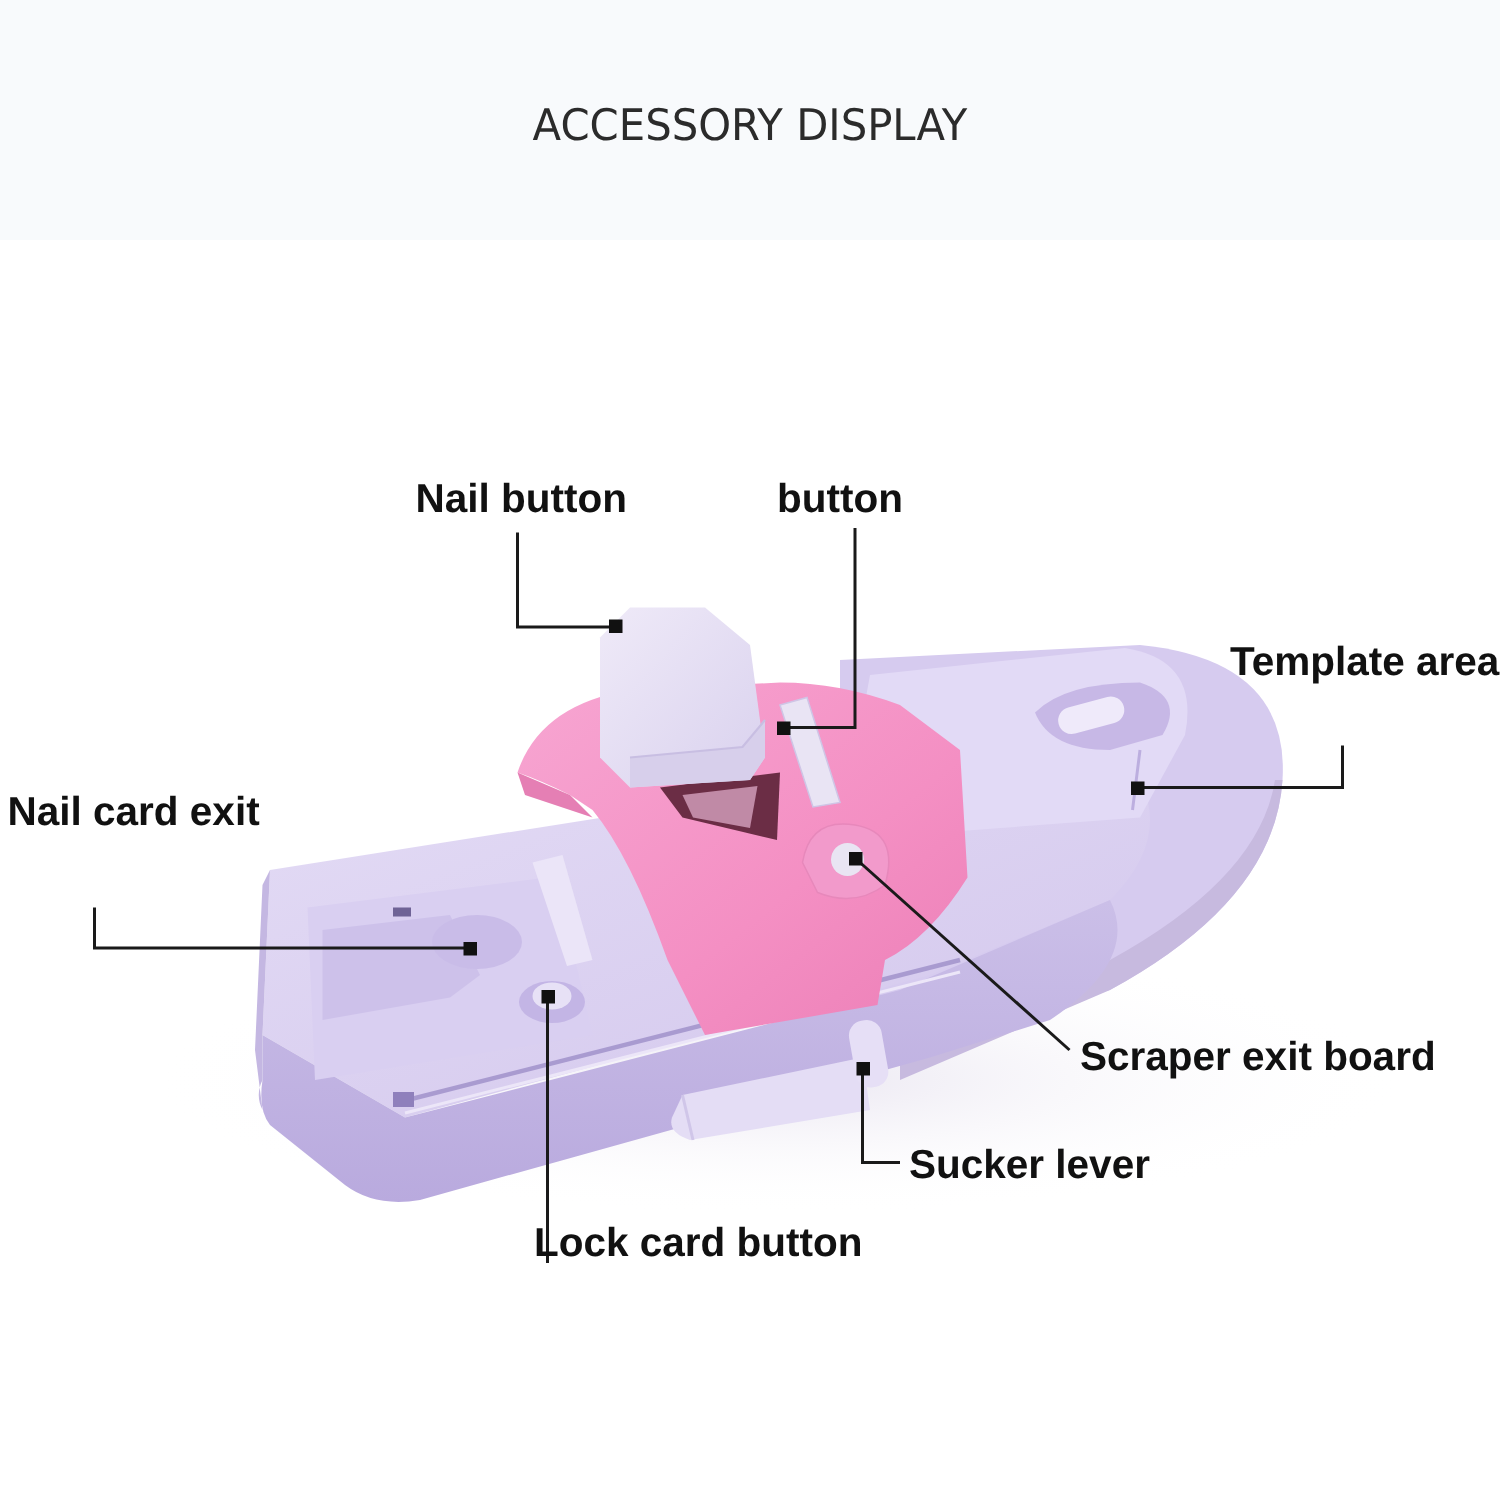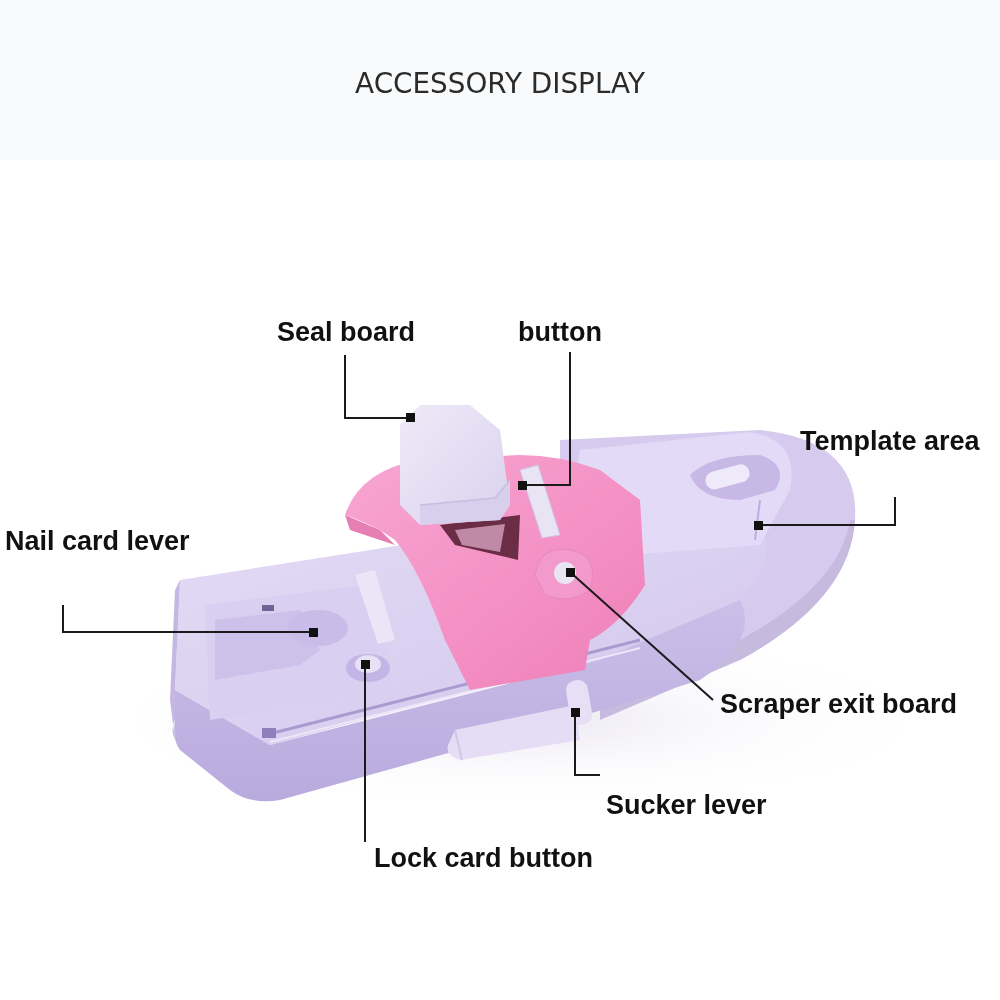--- a/index.html
+++ b/index.html
@@ -130,19 +130,19 @@
     <rect x="406" y="413" width="9" height="9"></rect>
     <rect x="518" y="481" width="9" height="9"></rect>
     <rect x="754" y="521" width="9" height="9"></rect>
     <rect x="309" y="628" width="9" height="9"></rect>
     <rect x="566" y="568" width="9" height="9"></rect>
     <rect x="571" y="708" width="9" height="9"></rect>
     <rect x="361" y="660" width="9" height="9"></rect>
   </g>
 </svg>
 
-<div class="label" style="left:277px; top:317px;">Seal board</div>
+<div class="label" style="left:277px; top:317px;">Nail button</div>
 <div class="label" style="left:518px; top:317px;">button</div>
-<div class="label" style="left:800px; top:426px;">Template area</div>
-<div class="label" style="left:5px; top:526px;">Nail card lever</div>
+<div class="label" style="left:820px; top:426px;">Template area</div>
+<div class="label" style="left:5px; top:526px;">Nail card exit</div>
 <div class="label" style="left:720px; top:689px;">Scraper exit board</div>
-<div class="label" style="left:606px; top:790px;">Sucker lever</div>
-<div class="label" style="left:374px; top:813px;margin-top:30px;">Lock card button</div>
+<div class="label" style="left:606px; top:761px;">Sucker lever</div>
+<div class="label" style="left:356px; top:813px;">Lock card button</div>
 
 </body></html>

